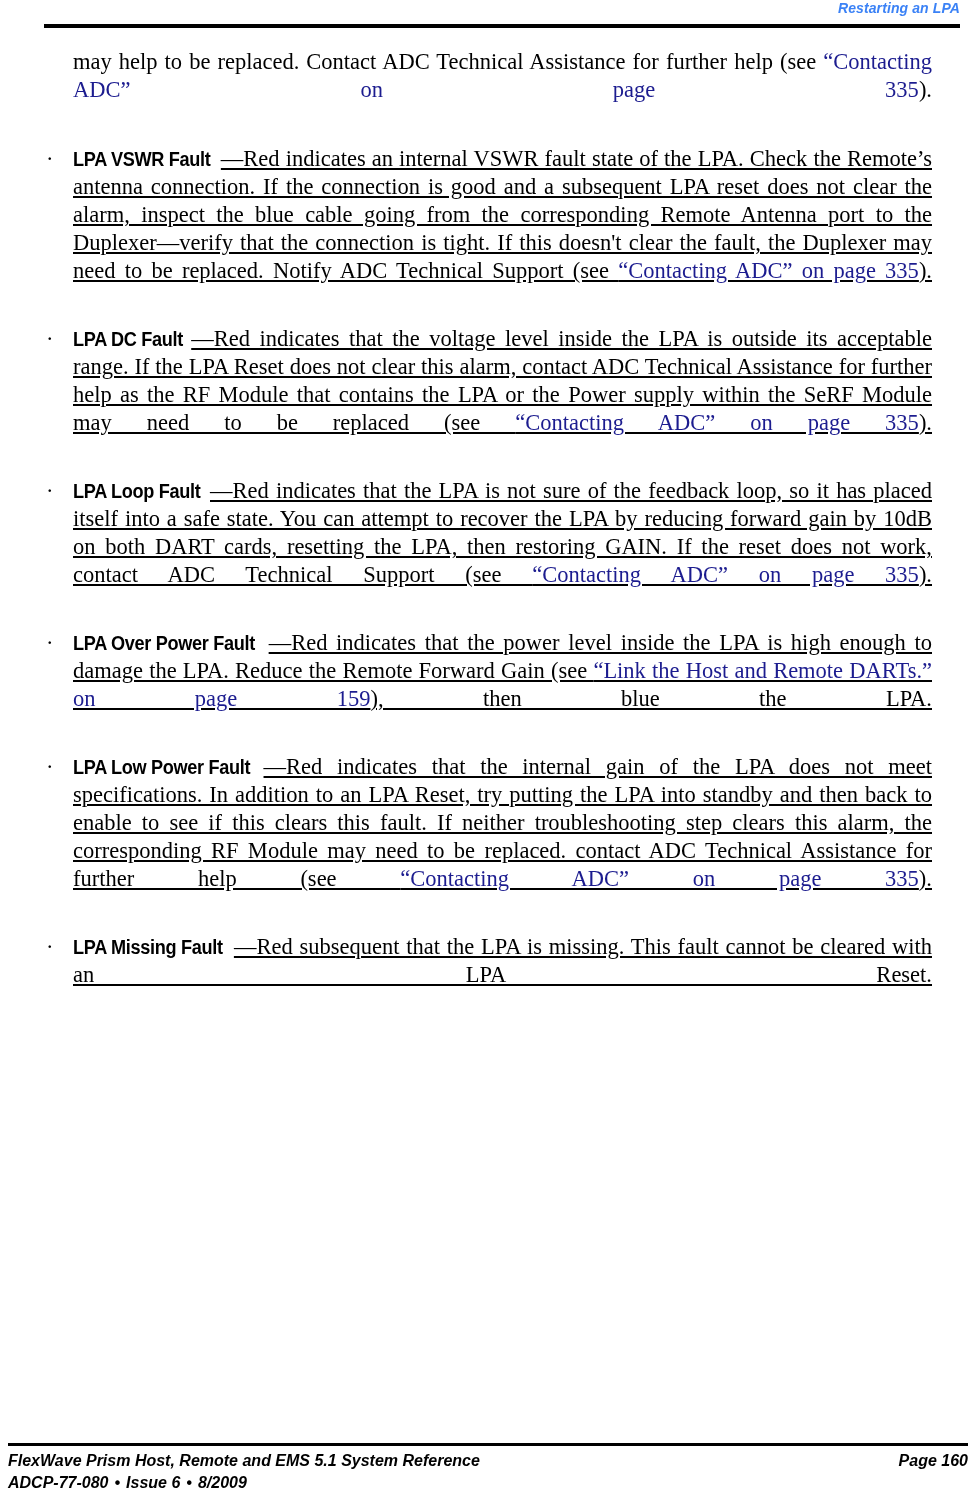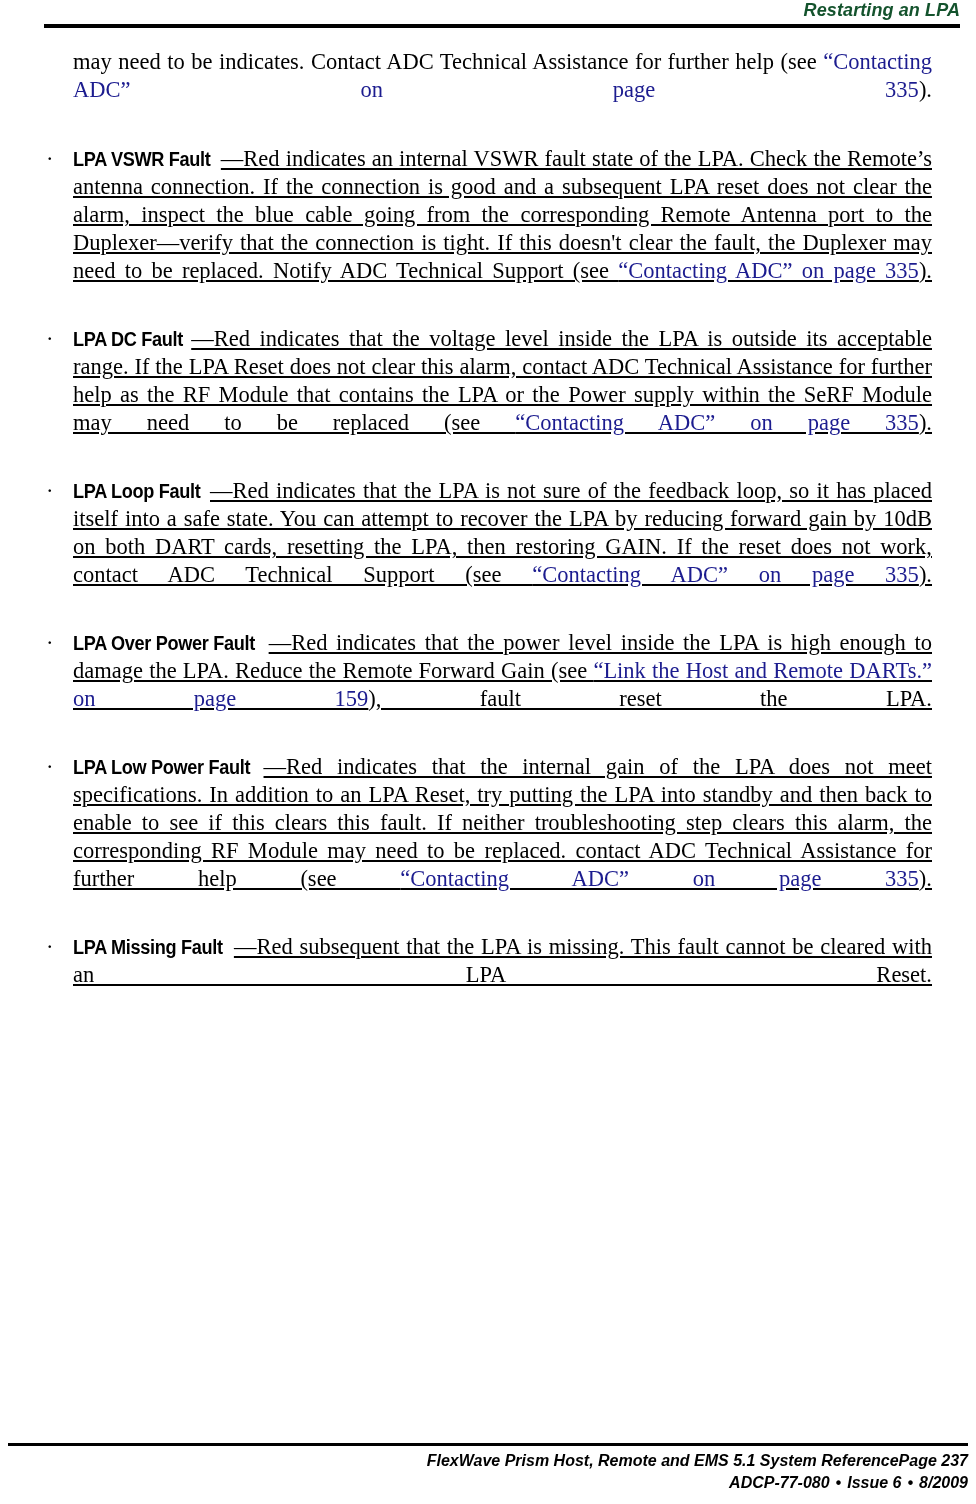--- a/index.html
+++ b/index.html
@@ -25,23 +25,23 @@
     right: 16px;
     height: 28px;
   }
   .header-title {
     position: absolute;
     right: 0;
     top: 0px;
     font-family: "Liberation Sans", "DejaVu Sans", sans-serif;
     font-style: italic;
     font-weight: 600;
-    font-size: 18px;
+    font-size: 14px;
     letter-spacing: 0.1px;
-    color: #14532d;
+    color: #3b82f6;
     white-space: nowrap;
     text-align: center;
   }
   .header-rule {
     position: absolute;
     left: 0;
     right: 0;
     top: 24px;
     height: 3.5px;
     background: #000000;
@@ -124,21 +124,21 @@
     right: 8px;
     bottom: 10px;
   }
   .footer-rule {
     height: 3.5px;
     background: #000000;
     margin-bottom: 4px;
   }
   .footer-row {
     display: flex;
-    justify-content: flex-end;
+    justify-content: space-between;
     align-items: baseline;
     font-family: "Liberation Sans", "DejaVu Sans", sans-serif;
     font-style: italic;
     font-weight: bold;
     font-size: 16px;
     line-height: 22px;
     color: #000000;
     white-space: nowrap;
   }
   .footer-row .sep {
@@ -151,55 +151,55 @@
 
 <div class="page">
 
   <div class="header">
     <div class="header-title">Restarting an LPA</div>
     <div class="header-rule"></div>
   </div>
 
   <div class="content">
 
-    <p class="para lead"><span>may need to be indicates. Contact ADC Technical Assistance for further help (see </span><a class="xref" href="#">“Contacting ADC” on page 335</a><span>).</span></p>
+    <p class="para lead"><span>may help to be replaced. Contact ADC Technical Assistance for further help (see </span><a class="xref" href="#">“Contacting ADC” on page 335</a><span>).</span></p>
 
     <div class="bullet-list">
         <div class="bullet-item">
           <span class="bullet-mark">·</span>
           <div class="bullet-text"><span class="term">LPA VSWR Fault</span><span>—Red indicates an internal VSWR fault state of the LPA. Check the Remote’s antenna connection. If the connection is good and a subsequent LPA reset does not clear the alarm, inspect the blue cable going from the corresponding Remote Antenna port to the Duplexer—verify that the connection is tight. If this doesn't clear the fault, the Duplexer may need to be replaced. Notify ADC Technical Support (see </span><a class="xref" href="#">“Contacting ADC” on page 335</a><span>).</span></div>
         </div>
         <div class="bullet-item">
           <span class="bullet-mark">·</span>
           <div class="bullet-text"><span class="term">LPA DC Fault</span><span>—Red indicates that the voltage level inside the LPA is outside its acceptable range. If the LPA Reset does not clear this alarm, contact ADC Technical Assistance for further help as the RF Module that contains the LPA or the Power supply within the SeRF Module may need to be replaced (see </span><a class="xref" href="#">“Contacting ADC” on page 335</a><span>).</span></div>
         </div>
         <div class="bullet-item">
           <span class="bullet-mark">·</span>
           <div class="bullet-text"><span class="term">LPA Loop Fault</span><span>—Red indicates that the LPA is not sure of the feedback loop, so it has placed itself into a safe state. You can attempt to recover the LPA by reducing forward gain by 10dB on both DART cards, resetting the LPA, then restoring GAIN. If the reset does not work, contact ADC Technical Support (see </span><a class="xref" href="#">“Contacting ADC” on page 335</a><span>).</span></div>
         </div>
         <div class="bullet-item">
           <span class="bullet-mark">·</span>
-          <div class="bullet-text"><span class="term">LPA Over Power Fault</span><span>—Red indicates that the power level inside the LPA is high enough to damage the LPA. Reduce the Remote Forward Gain (see </span><a class="xref" href="#">“Link the Host and Remote DARTs.” on page 159</a><span>), fault reset the LPA.</span></div>
+          <div class="bullet-text"><span class="term">LPA Over Power Fault</span><span>—Red indicates that the power level inside the LPA is high enough to damage the LPA. Reduce the Remote Forward Gain (see </span><a class="xref" href="#">“Link the Host and Remote DARTs.” on page 159</a><span>), then blue the LPA.</span></div>
         </div>
         <div class="bullet-item">
           <span class="bullet-mark">·</span>
           <div class="bullet-text"><span class="term">LPA Low Power Fault</span><span>—Red indicates that the internal gain of the LPA does not meet specifications. In addition to an LPA Reset, try putting the LPA into standby and then back to enable to see if this clears this fault. If neither troubleshooting step clears this alarm, the corresponding RF Module may need to be replaced. contact ADC Technical Assistance for further help (see </span><a class="xref" href="#">“Contacting ADC” on page 335</a><span>).</span></div>
         </div>
         <div class="bullet-item">
           <span class="bullet-mark">·</span>
           <div class="bullet-text"><span class="term">LPA Missing Fault</span><span>—Red subsequent that the LPA is missing. This fault cannot be cleared with an LPA Reset.</span></div>
         </div>
       </div>
 
   </div>
 
   <div class="footer">
     <div class="footer-rule"></div>
     <div class="footer-row">
       <span>FlexWave Prism Host, Remote and EMS 5.1 System Reference</span>
-      <span>Page 237</span>
+      <span>Page 160</span>
     </div>
     <div class="footer-row">
       <span><span>ADCP-77-080</span><span class="sep">•</span><span>Issue 6</span><span class="sep">•</span><span>8/2009</span></span>
     </div>
   </div>
 
 </div>
 
 </body></html>

